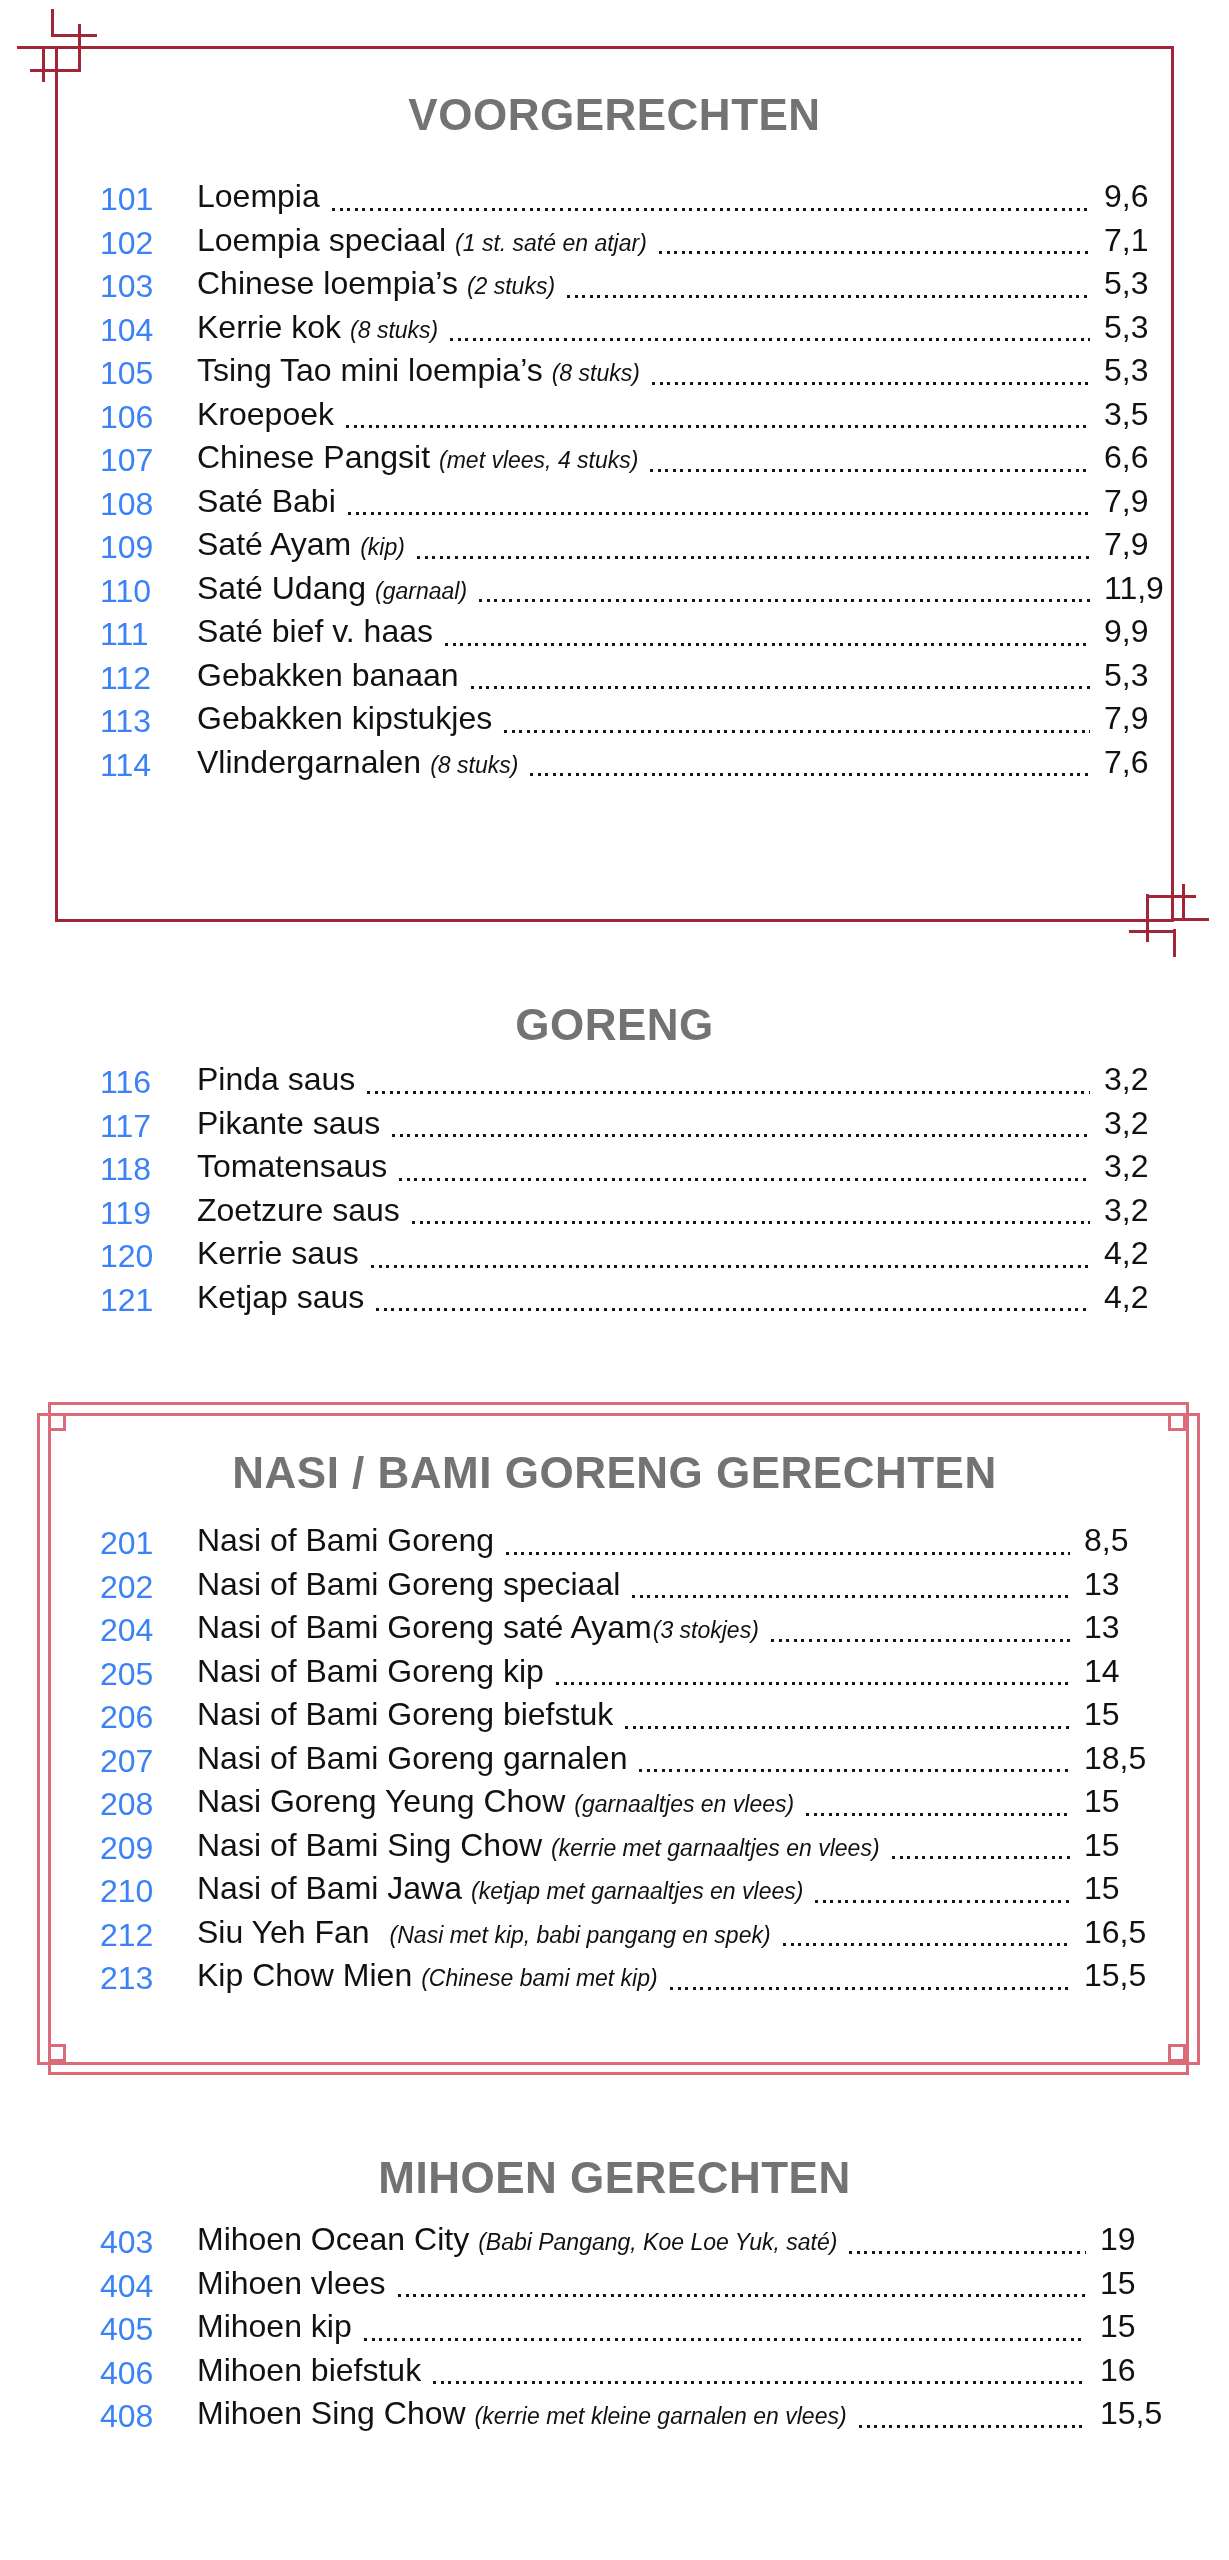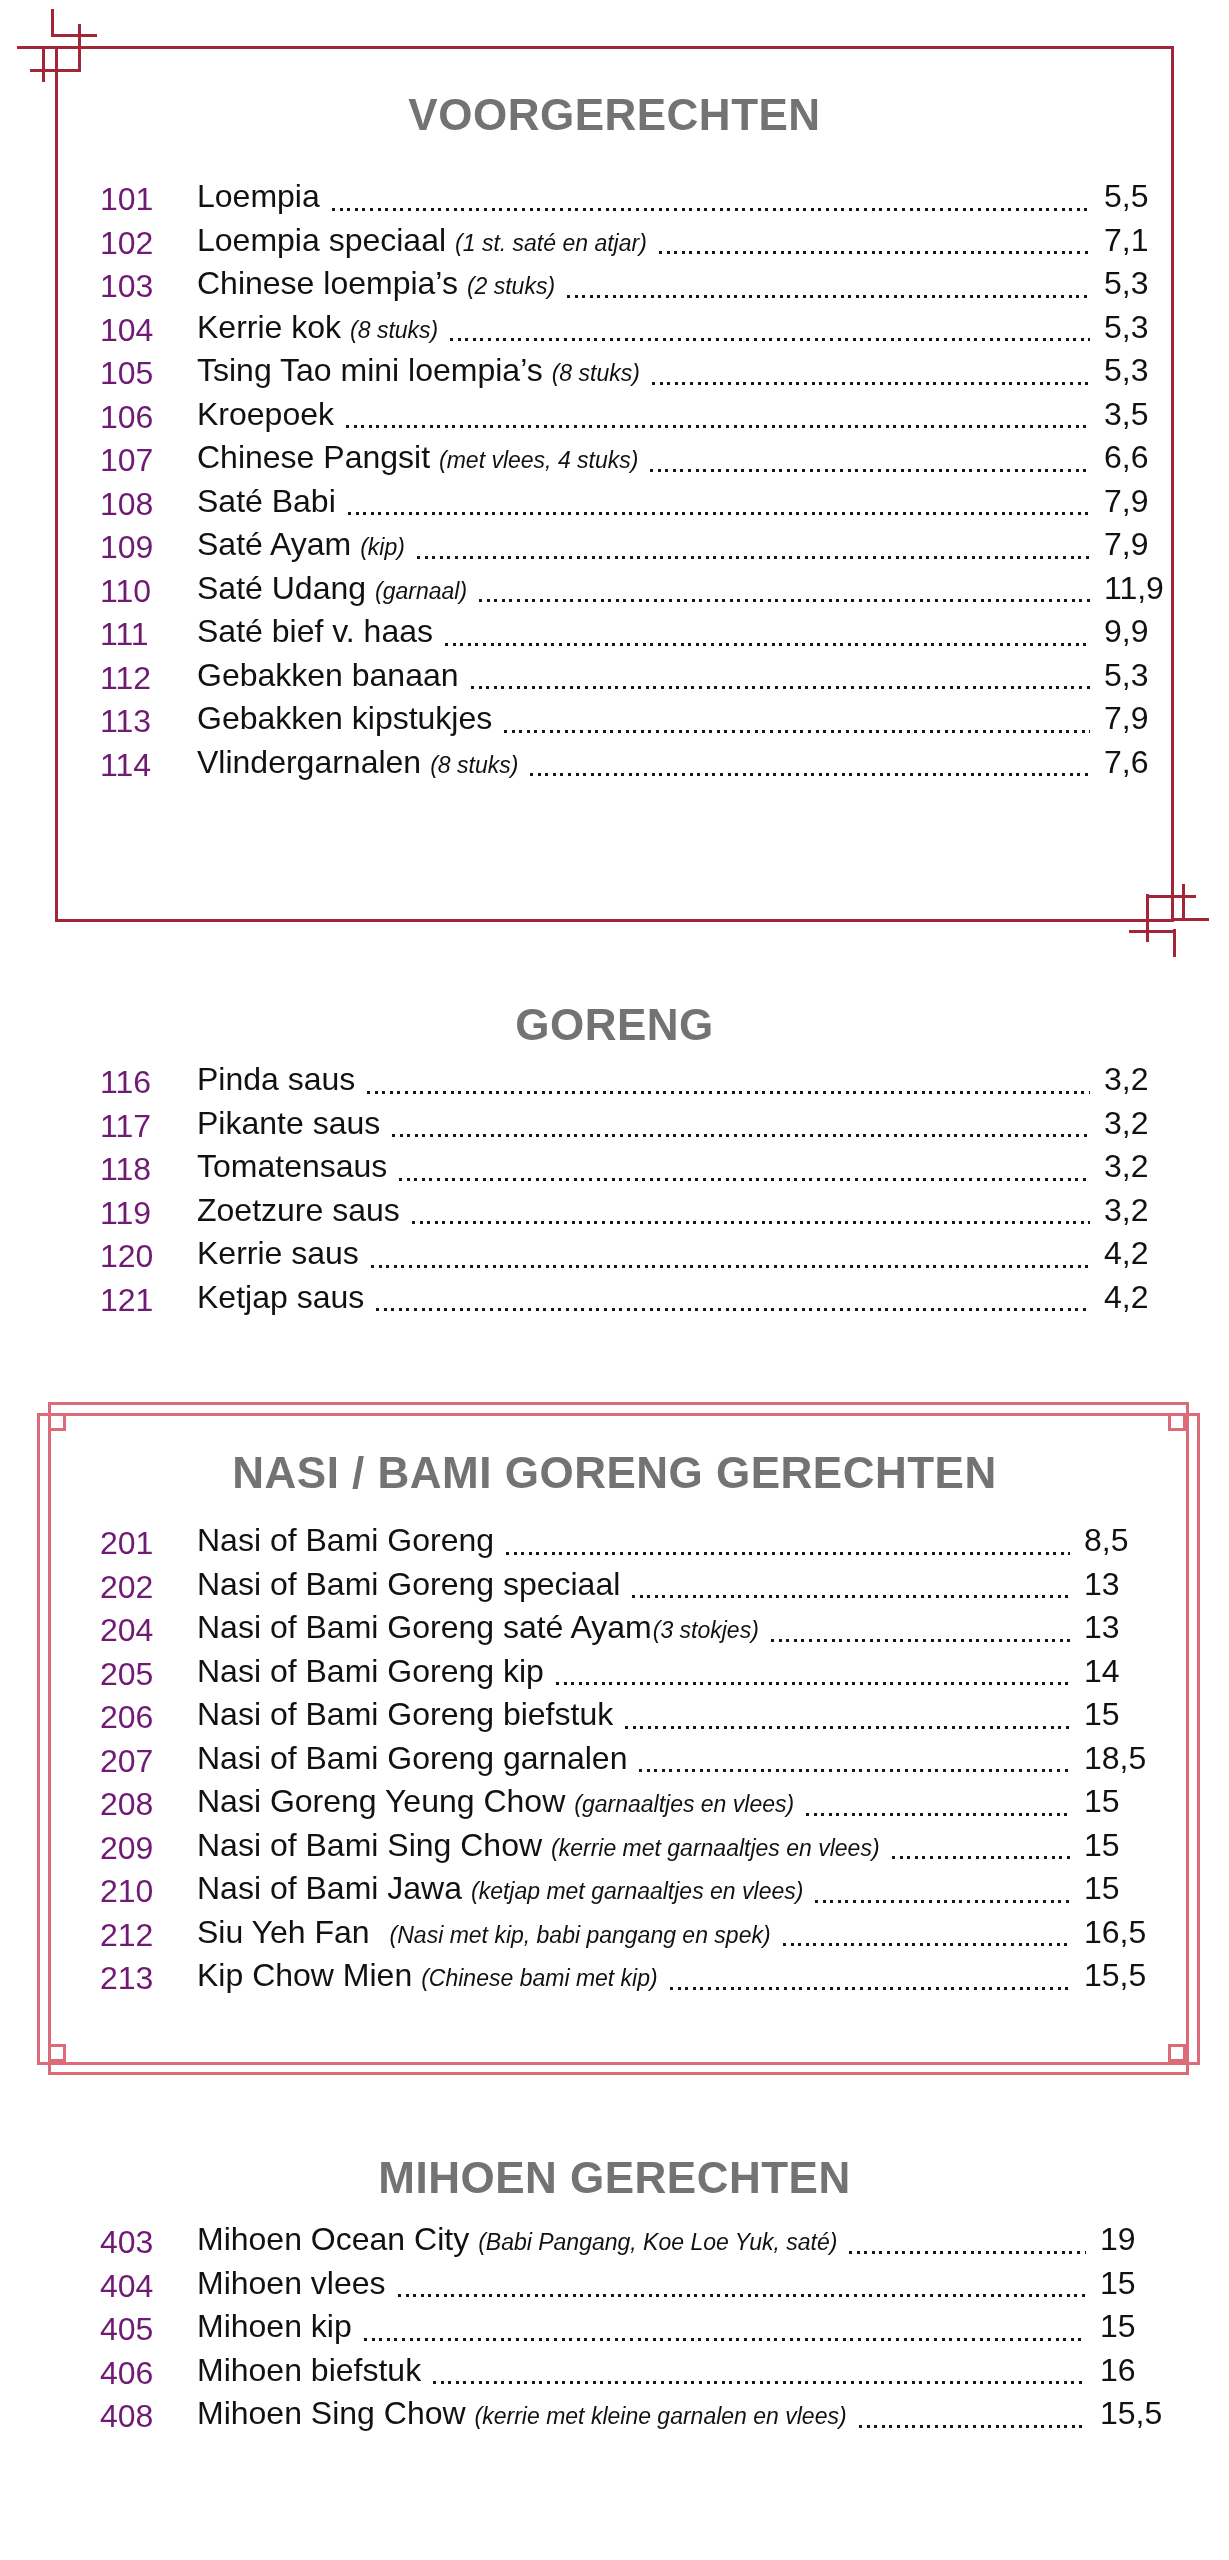--- a/index.html
+++ b/index.html
@@ -47,21 +47,21 @@
   
   .rows{position:absolute;left:100px;width:1068px;}
   .rows-s1{top:175px;}
   .rows-s2{top:1058px;}
   .rows-s3{top:1502px;margin-top:17px;}
   .rows-s4{top:2218px;}
   .row{
     display:flex;align-items:baseline;
     height:43.5px;line-height:43.5px;white-space:nowrap;
   }
-  .num{flex:none;width:97px;font-size:32px;position:relative;top:3px;color:#701a75;}
+  .num{flex:none;width:97px;font-size:32px;position:relative;top:3px;color:#3b82f6;}
   .name{flex:none;font-size:32px;color:#111;}
   .note{flex:none;font-size:23px;font-style:italic;margin-left:9px;color:#111;}
   .note.tight{margin-left:1px;}
   .note.wide{margin-left:20px;}
   .leader{
     flex:1 1 auto;align-self:flex-end;height:3px;
     margin:0 14px 8px 12px;min-width:18px;
     background-image:repeating-linear-gradient(to right,#161616 0 3px,transparent 3px 7.6px);
   }
   .price{flex:none;font-size:32px;text-align:left;color:#111;}
@@ -107,21 +107,21 @@
   <div class="section-title title-s2">GORENG</div>
   <div class="section-title title-s3">NASI / BAMI GORENG GERECHTEN</div>
   <div class="section-title title-s4">MIHOEN GERECHTEN</div>
 
   <div class="rows rows-s1">
       <div class="row">
     <span class="num">101</span>
     <span class="name">Loempia</span>
 
     <span class="leader"></span>
-    <span class="price">5,5</span>
+    <span class="price">9,6</span>
   </div>
       <div class="row">
     <span class="num">102</span>
     <span class="name">Loempia speciaal</span>
     <span class="note">(1 st. saté en atjar)</span>
     <span class="leader"></span>
     <span class="price">7,1</span>
   </div>
       <div class="row">
     <span class="num">103</span>

